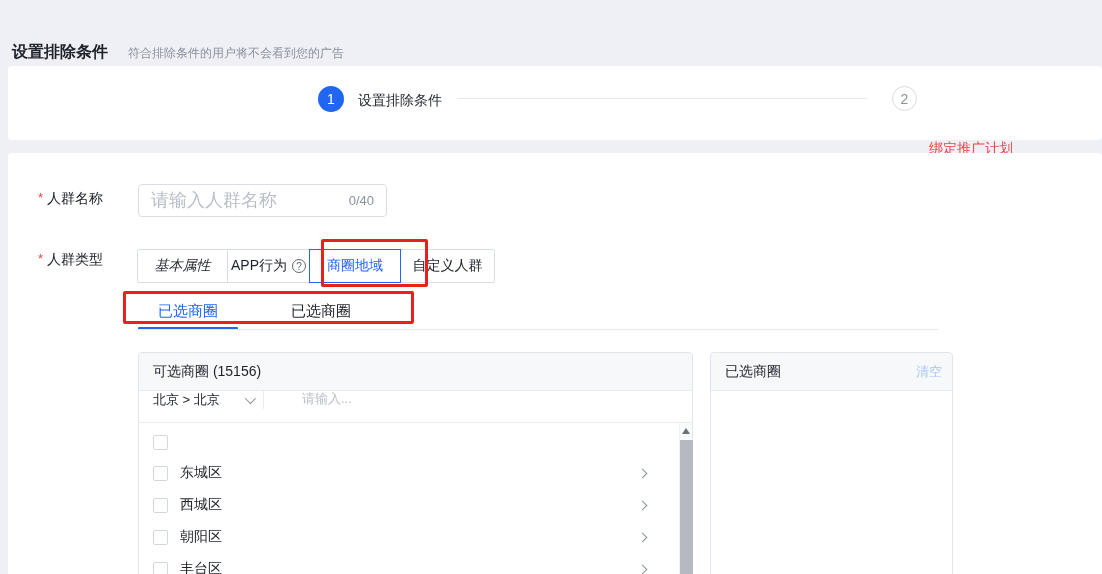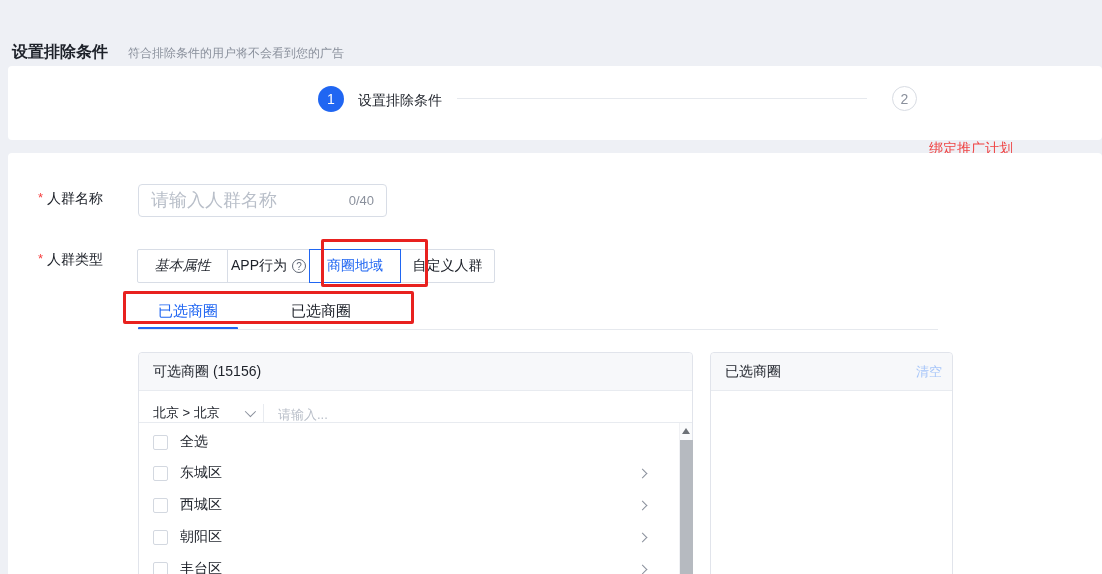--- a/index.html
+++ b/index.html
@@ -66,21 +66,21 @@
   .panel { position:absolute; top:199px; border:1px solid #e1e4eb; border-radius:4px 4px 0 0;
            background:#fff; height:300px; }
   .panel.left { left:130px; width:555px; }
   .panel.right { left:702px; width:243px; }
   .panel-header { height:38px; background:#f7f8fa; border-bottom:1px solid #e8ebf0;
                   display:flex; align-items:center; justify-content:space-between;
                   padding:0 10px 0 14px; font-size:14px; color:#1d2129;
                   border-radius:4px 4px 0 0; }
   .clear-link { font-size:13px; color:#a6c5f9; cursor:pointer; }
 
-  .filter-row { height:32px; border-bottom:1px solid #e8ebf0; display:flex; align-items:flex-end; }
+  .filter-row { height:32px; border-bottom:1px solid #e8ebf0; display:flex; align-items:flex-start;gap:24px; }
   .region-select { width:125px; border-right:1px solid #e8ebf0; display:flex; align-items:center;
                    padding:0 10px 0 14px; font-size:13px; color:#1d2129; cursor:pointer; }
   .region-select .txt { flex:1; }
   .search-box { flex:1; display:flex; align-items:center; padding-left:14px; }
   .search-box input { border:none; outline:none; width:90%; font-size:13px;
                       font-family:inherit; color:#1d2129; background:transparent; }
   .search-box input::placeholder { color:#b9bfc9; }
 
   .chev-down { width:8px; height:8px; border-right:1.5px solid #8a909c; border-bottom:1.5px solid #8a909c;
                transform:rotate(45deg) translateY(-2px); }
@@ -167,21 +167,20 @@
         <span class="txt">北京 &gt; 北京</span>
         <span class="chev-down"></span>
       </div>
       <div class="search-box">
         <input type="text" placeholder="请输入..." style="">
       </div>
     </div>
     <div class="district-list">
       <div class="list-row all">
         <span class="checkbox"></span>
-        <span class="row-label">全选</span>
       </div>
       <div class="list-row">
         <span class="checkbox"></span>
         <span class="row-label">东城区</span>
         <span class="chev-right"></span>
       </div>
       <div class="list-row">
         <span class="checkbox"></span>
         <span class="row-label">西城区</span>
         <span class="chev-right"></span>

